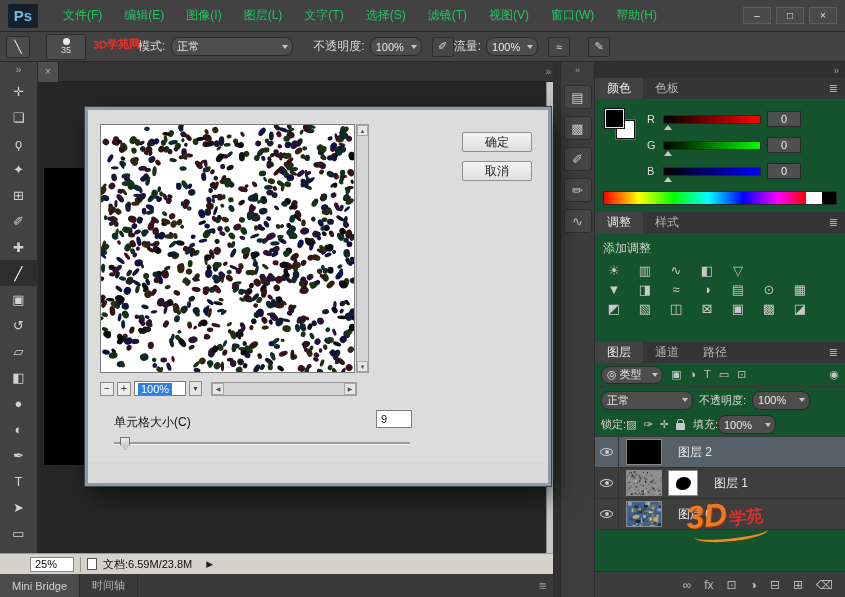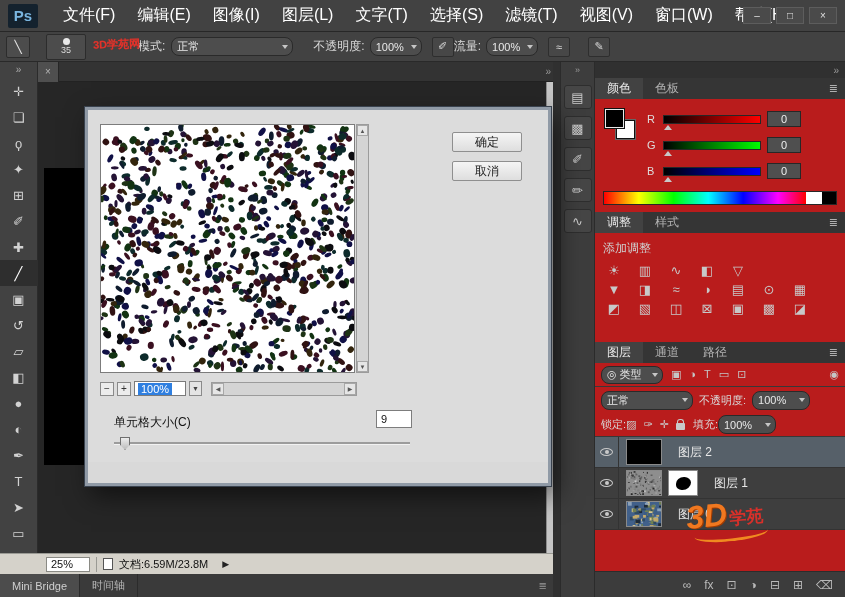--- a/index.html
+++ b/index.html
@@ -2,21 +2,21 @@
 <html><head>
 <meta charset="utf-8">
 <style>
 *{margin:0;padding:0;box-sizing:border-box}
 body{background:#1a1a1a}
 .app{position:relative;width:845px;height:597px;background:#303030;font-family:"Liberation Sans","DejaVu Sans",sans-serif;overflow:hidden;color:#ddd;font-size:12px}
 
 .menubar{position:absolute;left:0;top:0;width:845px;height:32px;background:#424242;border-bottom:1px solid #272727;display:flex;align-items:center}
 .ps-logo{margin-left:8px;width:30px;height:24px;background:#14222e;color:#7ab6e0;font-weight:bold;font-size:15px;display:flex;align-items:center;justify-content:center;border-radius:2px}
 .menus{display:flex;margin-left:14px;height:32px;align-items:center}
-.menus span{padding:0 11px;color:#ffffff;font-size:16px;cursor:default}
+.menus span{padding:0 11px;color:#22c55e;font-size:12px;cursor:default}
 .win-controls{position:absolute;right:8px;top:7px;display:flex;gap:5px}
 .win-controls span{width:28px;height:17px;border:1px solid #5d5d5d;background:#4a4a4a;color:#e0e0e0;font-size:10px;display:flex;align-items:center;justify-content:center}
 
 .optionsbar{position:absolute;left:0;top:32px;width:845px;height:30px;background:#424242;border-bottom:1px solid #292929;display:flex;align-items:center;color:#dcdcdc}
 .tool-preset{margin-left:6px;display:flex;align-items:center;gap:3px}
 .tool-preset .tp-ico{width:24px;height:22px;background:#4c4c4c;border:1px solid #2c2c2c;border-radius:2px;display:flex;align-items:center;justify-content:center;color:#e8e8e8}
 .brush-box{margin-left:16px;width:40px;height:26px;background:#4c4c4c;border:1px solid #2c2c2c;border-radius:2px;display:flex;flex-direction:column;align-items:center;justify-content:center;line-height:10px}
 .brush-box .dot{width:7px;height:7px;border-radius:50%;background:#e8e8e8}
 .brush-box .num{font-size:9px;color:#ddd}
 .lbl{font-size:12px;color:#d8d8d8;white-space:nowrap}
@@ -32,37 +32,37 @@
 .toolbar{position:absolute;left:0;top:62px;width:38px;height:491px;background:#424242;border-right:1px solid #2b2b2b;display:flex;flex-direction:column;align-items:center}
 .tb-collapse{height:16px;color:#aaa;font-size:10px;line-height:16px}
 .tool{width:38px;height:26px;display:flex;align-items:center;justify-content:center;color:#d2d2d2;font-size:13px}
 .tool.active{background:#2e2e2e;color:#fff}
 
 .canvas{position:absolute;left:38px;top:82px;width:508px;height:471px;background:#262626;overflow:hidden}
 .doc-image{position:absolute;left:6px;top:86px;width:300px;height:297px;background:#000}
 .vscroll{position:absolute;left:546px;top:82px;width:7px;height:471px;background:#c6c6c6;border-left:1px solid #8d8d8d}
 
 .statusbar{position:absolute;left:0;top:553px;width:553px;height:21px;background:#d5d2ca;color:#111;font-size:11px;display:flex;align-items:center;border-top:1px solid #9a9a94}
-.zoom-field{margin-left:46px;width:44px;height:15px;background:#fff;border:1px solid #8a8a84;display:flex;align-items:center;padding-left:4px;color:#111}
+.zoom-field{margin-left:30px;width:44px;height:15px;background:#fff;border:1px solid #8a8a84;display:flex;align-items:center;padding-left:4px;color:#111}
 .sb-sep{width:1px;height:15px;background:#9a9a94;margin:0 6px}
 .doc-ico{width:10px;height:12px;background:#fff;border:1px solid #555;margin-right:6px}
 .sb-play{margin-left:14px;color:#222;font-size:9px}
 
 .bottombar{position:absolute;left:0;top:574px;width:553px;height:23px;background:#3a3a3a;display:flex;align-items:center}
 .bb-tab{height:23px;display:flex;align-items:center;padding:0 12px;font-size:11px;color:#cfcfcf;background:#4c4c4c;border-right:1px solid #2b2b2b}
 .bb-tab.inactive{background:transparent;color:#b3b3b3}
 .bb-menu{margin-left:auto;margin-right:6px;color:#999;font-size:10px}
 
 .strip{position:absolute;left:560px;top:62px;width:35px;height:535px;background:#3d3d3d;border-left:1px solid #2b2b2b;border-right:1px solid #2b2b2b;display:flex;flex-direction:column;align-items:center}
 .strip .hd{height:16px;color:#999;font-size:9px;line-height:16px}
 .strip .s-ico{width:28px;height:24px;margin-top:7px;background:#464646;border:1px solid #2e2e2e;border-radius:3px;color:#cdcdcd;font-size:13px;display:flex;align-items:center;justify-content:center}
 
 .panels{position:absolute;left:595px;top:62px;width:250px;height:535px;background:#303030}
 .dock-hd{height:16px;display:flex;justify-content:flex-end;align-items:center;padding-right:8px;color:#999;font-size:10px;letter-spacing:-2px}
-.panel{position:absolute;left:0;width:250px;background:#b91c1c}
+.panel{position:absolute;left:0;width:250px;background:#14532d}
 .ptabs{height:21px;background:#353535;display:flex;align-items:flex-end}
 .ptab{height:21px;line-height:21px;padding:0 12px;font-size:12px;color:#b2b2b2}
 .ptab.active{background:#424242;color:#e8e8e8}
 .pmenu{margin-left:auto;margin-right:7px;color:#b0b0b0;font-size:11px;line-height:21px}
 
 .panel.color{top:16px;height:134px}
 .cp-body{position:relative;height:113px}
 .sw-bg{position:absolute;left:21px;top:21px;width:19px;height:19px;background:#fff;border:1px solid #111;box-shadow:0 0 0 1px #666}
 .sw-fg{position:absolute;left:10px;top:10px;width:19px;height:19px;background:#000;border:1px solid #e8e8e8;box-shadow:0 0 0 1px #111;z-index:2}
 .chan{position:absolute;left:52px;display:flex;align-items:center;gap:6px}
@@ -112,21 +112,21 @@
 .pv-canvas svg{display:block;width:100%;height:100%}
 .pv-vsb{position:absolute;left:268px;top:14px;width:13px;height:249px;background:#d4d4d4;border:1px solid #9b9b9b;display:flex;flex-direction:column;justify-content:space-between}
 .sbb{height:11px;background:#e6e6e6;border:1px solid #a8a8a8;font-size:6px;color:#555;display:flex;align-items:center;justify-content:center}
 .zoom-row{position:absolute;left:12px;top:271px;display:flex;align-items:center;gap:3px}
 .mini-btn{width:14px;height:14px;background:#ececec;border:1px solid #8a8a8a;font-size:10px;color:#333;display:flex;align-items:center;justify-content:center}
 .zoom-box{width:52px;height:15px;background:#fff;border:1px solid #7a7a7a;display:flex;align-items:center;padding-left:3px}
 .zoom-box .hl{background:#2f7fe0;color:#fff;font-size:11px;padding:0 3px}
 .zoom-arr{width:13px;height:15px;background:#e4e4e4;border:1px solid #8a8a8a;font-size:7px;color:#444;display:flex;align-items:center;justify-content:center}
 .hsb{width:146px;height:14px;background:#d4d4d4;border:1px solid #9b9b9b;display:flex;justify-content:space-between;margin-left:6px}
 .hsb .sbb{width:12px;height:12px}
-.dlg-btn{position:absolute;right:26px;width:70px;height:20px;background:linear-gradient(#f5f5f5,#dedede);border:1px solid #8f8f8f;border-radius:2px;font-size:12px;color:#222;display:flex;align-items:center;justify-content:center}
+.dlg-btn{position:absolute;right:16px;width:70px;height:20px;background:linear-gradient(#f5f5f5,#dedede);border:1px solid #8f8f8f;border-radius:2px;font-size:12px;color:#222;display:flex;align-items:center;justify-content:center}
 .btn-ok{top:22px}.btn-cancel{top:51px}
 .cell-label{position:absolute;left:26px;top:304px;font-size:12px;color:#111}
 .cell-input{position:absolute;left:288px;top:300px;width:36px;height:18px;background:#fff;border:1px solid #7d7d7d;font-size:11px;color:#111;display:flex;align-items:center;padding-left:4px}
 .slider-track{position:absolute;left:26px;top:332px;width:296px;height:3px;background:#9c9c9c;border-bottom:1px solid #f2f2f2}
 .slider-thumb{position:absolute;left:32px;top:327px;width:10px;height:13px;background:linear-gradient(#ececec,#bdbdbd);border:1px solid #6f6f6f;clip-path:polygon(0 0,100% 0,100% 60%,50% 100%,0 60%)}
 
 .wm-top{position:absolute;left:93px;top:37px;color:#e0322a;font-size:11px;font-weight:bold;z-index:20;transform:rotate(-2deg);text-shadow:0 0 1px rgba(224,50,42,.5)}
 .wm-bottom{position:absolute;left:686px;top:496px;z-index:60;transform:rotate(-6deg)}
 .wm-bottom .big{font-size:32px;font-weight:bold;font-style:italic;color:#f07820;text-shadow:1px 1px 0 #a33c00}
 .wm-bottom .small{font-size:17px;font-weight:bold;color:#d8302a;margin-left:2px}

